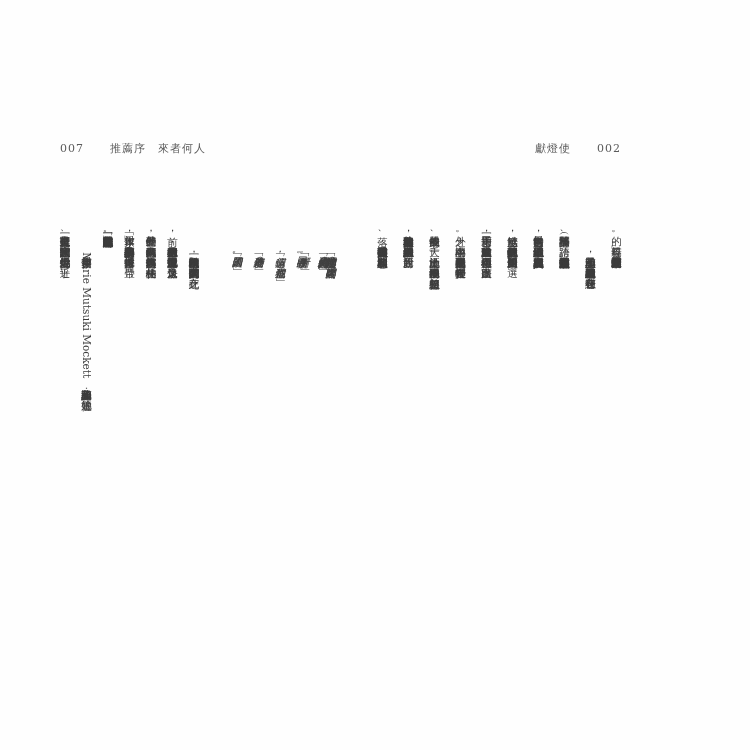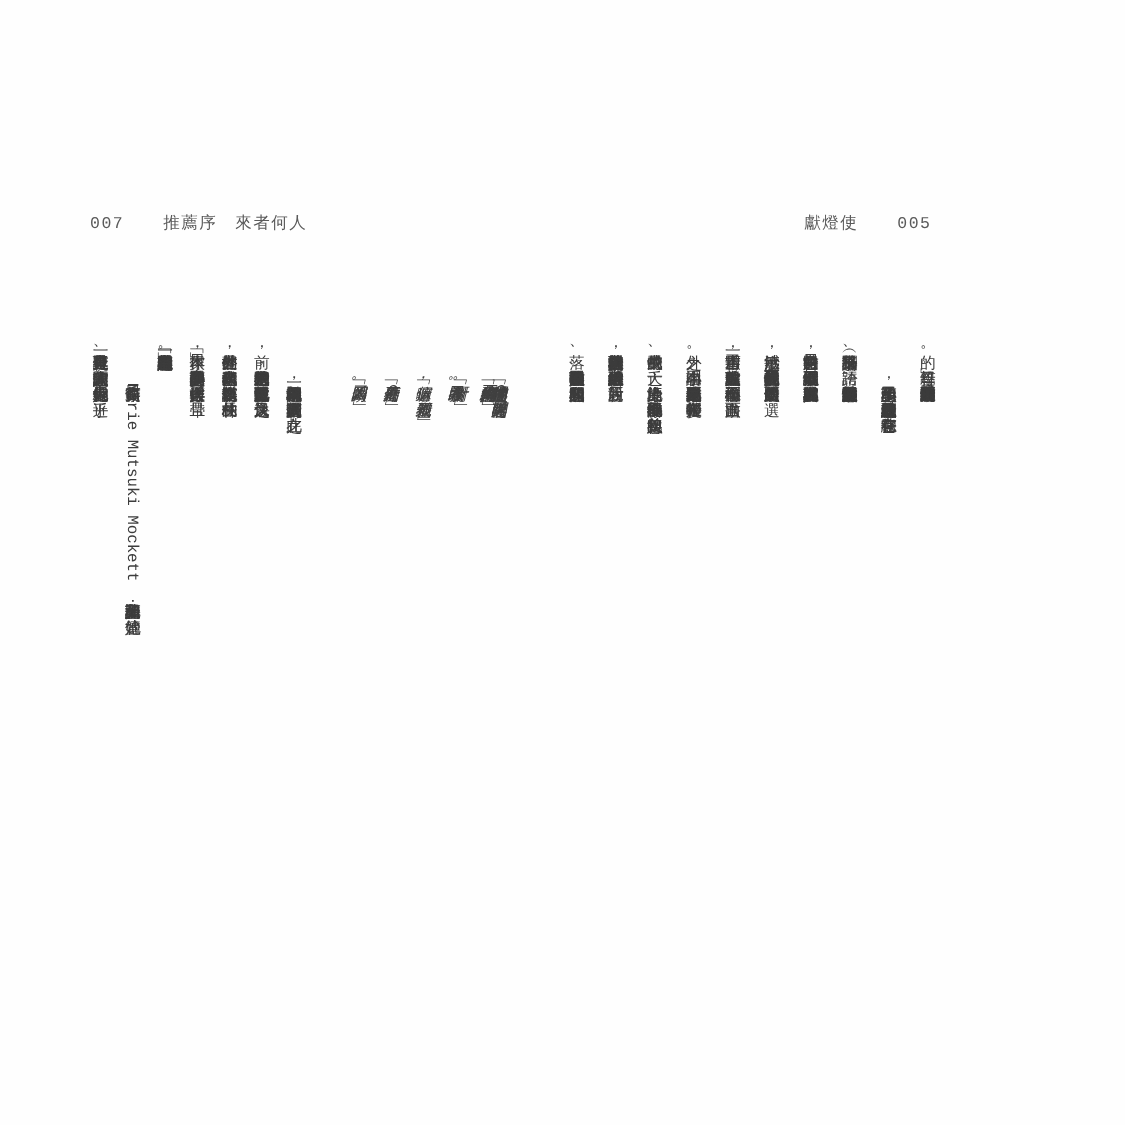--- a/index.html
+++ b/index.html
@@ -9,21 +9,20 @@
     height: 750px;
     background: #fefefe;
     overflow: hidden;
     font-family: "DejaVu Serif", "Liberation Serif", serif;
   }
   .spread {
     position: relative;
     width: 646px;
     height: 750px;
     background: #fefefe;
-    font-family: Liberation Mono, monospace;
   }
   
   .running-head {
     position: absolute;
     top: 141px;
     font-size: 11px;
     color: #5a5a5a;
     letter-spacing: 1px;
     white-space: nowrap;
   }
@@ -61,21 +60,21 @@
 </head>
 <body>
 
 <div class="spread">
 
   <div class="running-head running-head-left">
     <span>007</span><span class="gap-lg"></span><span>推薦序</span><span class="gap-md"></span><span>來者何人</span>
   </div>
 
   <div class="running-head running-head-right">
-    <span>獻燈使</span><span class="gap-lg"></span><span>005</span>
+    <span>獻燈使</span><span class="gap-lg"></span><span>002</span>
   </div>
 
   <div class="page page-right">
     <div class="col">的。」母親答。而它大約已經作為使者在家戶間周遊一輪了。</div>
     <div class="col ind2">多和田葉子的小說，總讓我想到這樣可親又可疑的使者。它總有任務在</div>
     <div class="col">身（無論關乎移民、跨語、生態或女性主義）卻又熱中於不著邊際的漫談：</div>
     <div class="col">它日常貼身的報告，看似柔弱纖細不足以懼，卻在在以其詭異的真實感與政</div>
     <div class="col">治敏感度，提醒我們其不可忽視的代表性。《獻燈使》美國版的封面，選</div>
     <div class="col">用了一顆香吉士，踩大球般站立其上的男孩，重心不穩向後傾倒，跌出畫面</div>
     <div class="col">之外。同名小說中，一場不明災難使老年人成為不死之身，年輕人卻在畸變</div>

